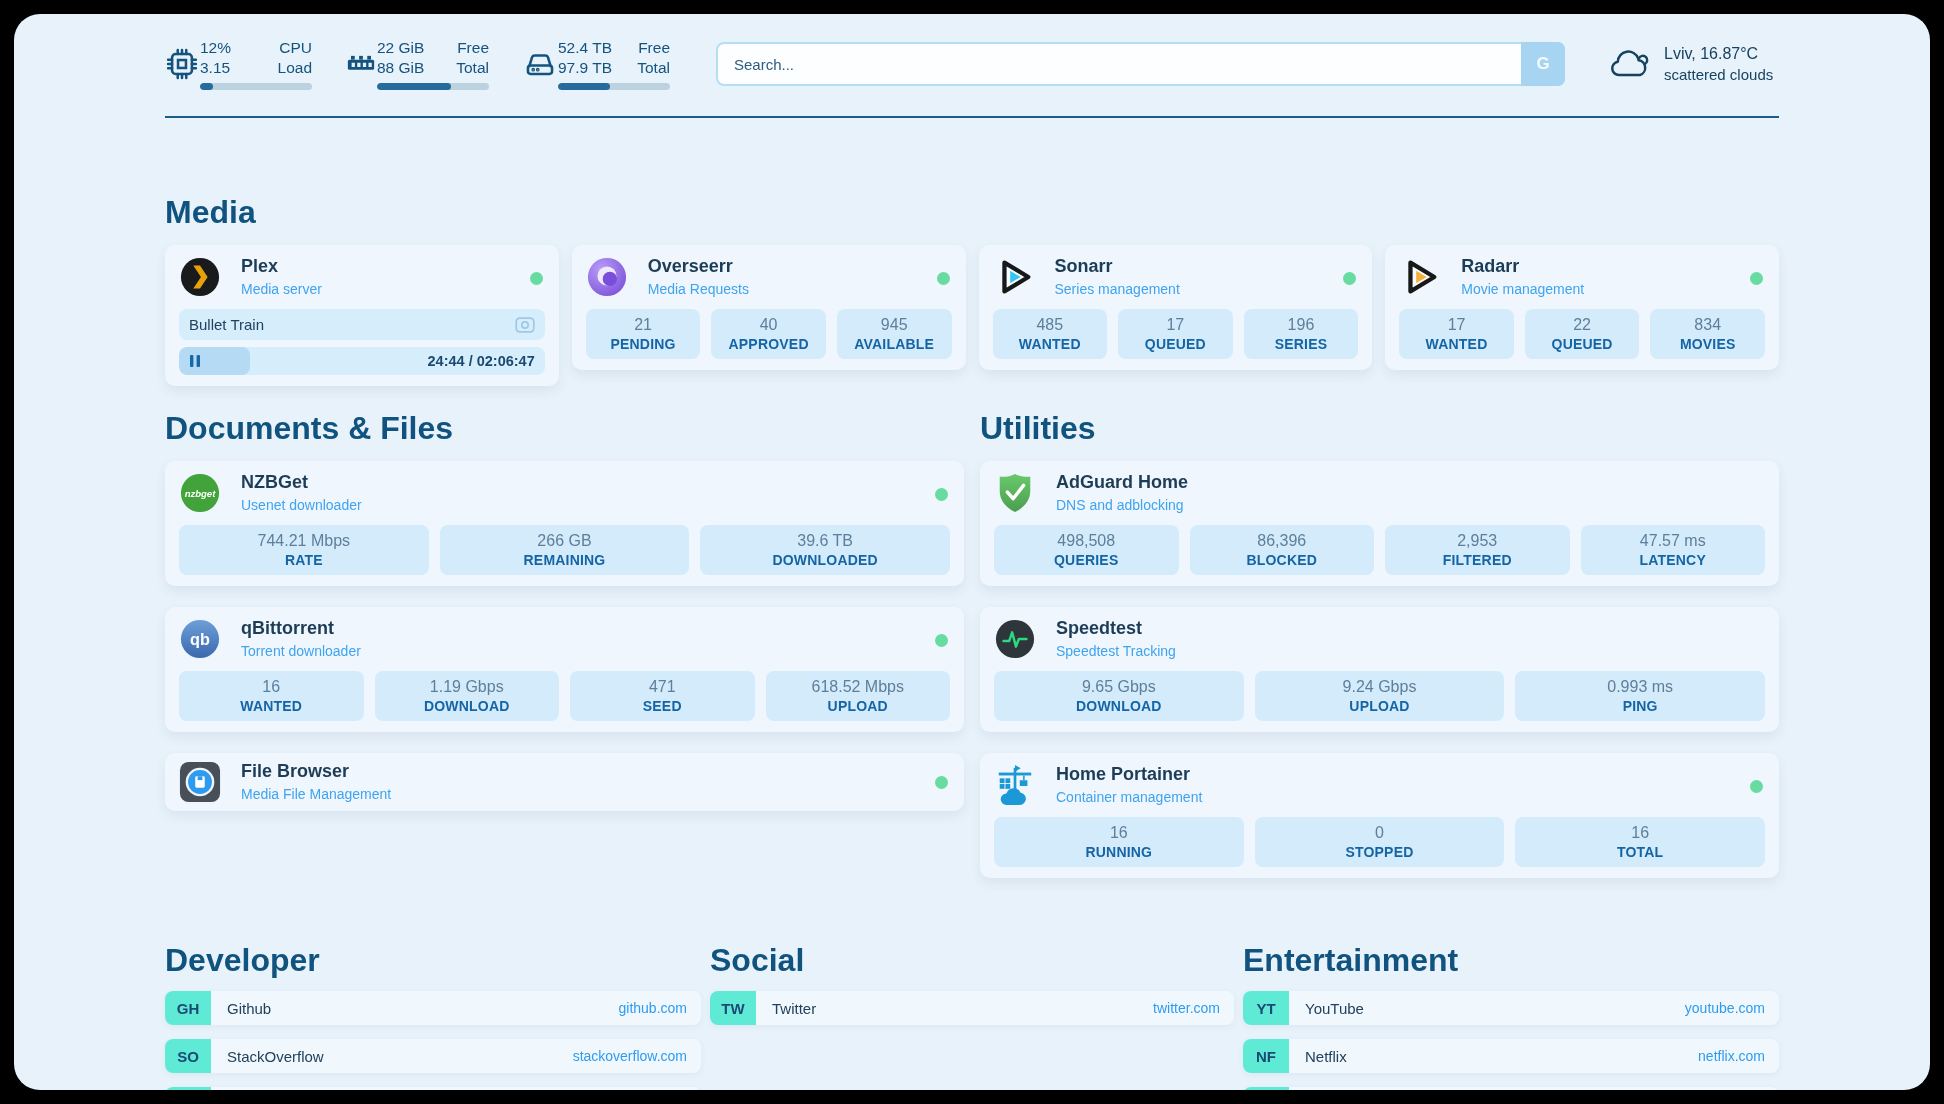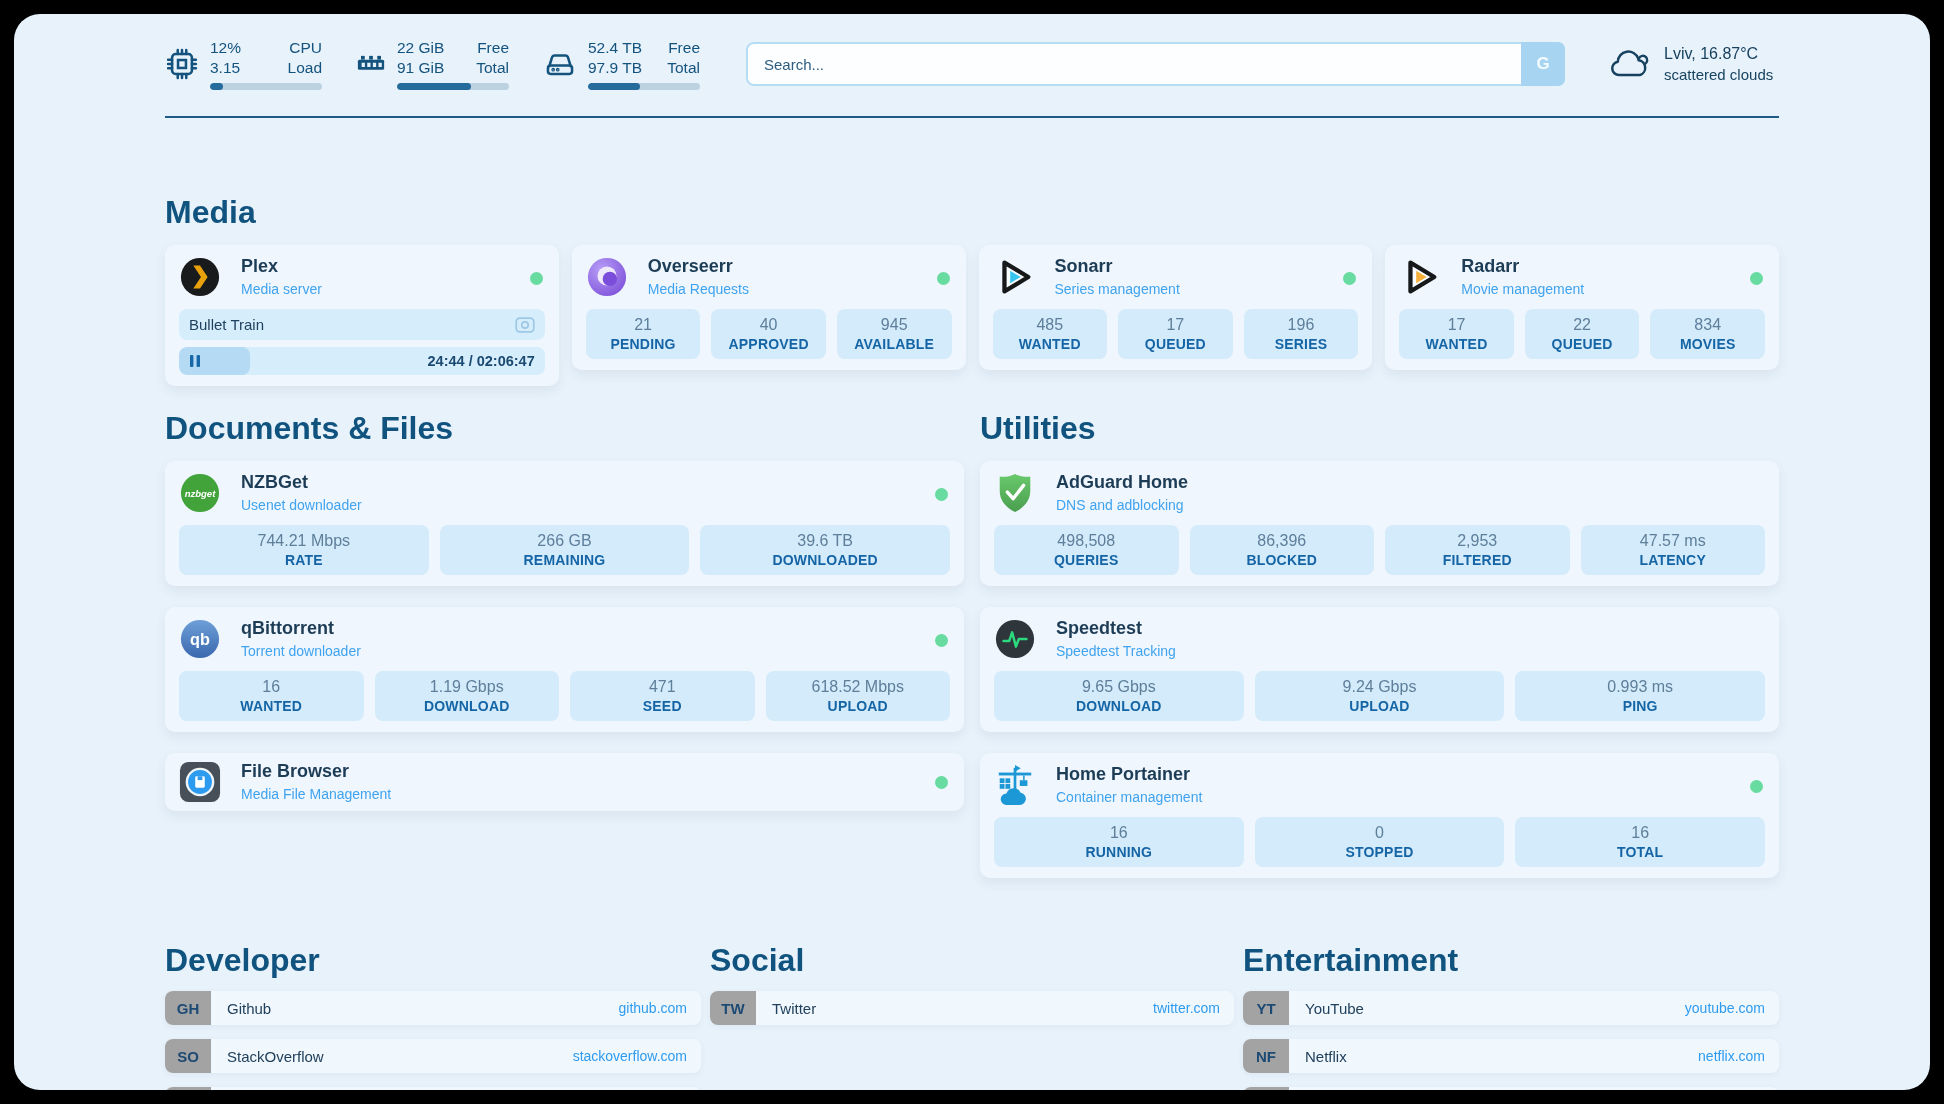--- a/index.html
+++ b/index.html
@@ -3,21 +3,21 @@
 <meta charset="utf-8">
 <style>
   * { box-sizing: border-box; margin: 0; padding: 0; }
   html,body { width:1944px; height:1104px; background:#000; font-family:"Liberation Sans","DejaVu Sans",sans-serif; }
   .page { position:absolute; inset:14px; background:#e8f2fb; border-radius:26px; overflow:hidden; }
   .content { width:1614px; margin:0 auto; position:relative; }
 
   
   .topbar { margin-top:24px; display:flex; align-items:center; }
   .sys-stats { display:flex; gap:34px; align-items:center; }
-  .sys-stat { display:flex; gap:11px; align-items:center; }
+  .sys-stat { display:flex; gap:1px; align-items:center; }
   .sys-icon { flex:none; display:flex; }
   .sys-body { width:112px; }
   .sys-rows { display:flex; justify-content:space-between; font-size:15.5px; font-weight:500; color:#14537e; line-height:1.3; }
   .sys-col-r { text-align:right; }
   .sys-bar { margin-top:5px; height:7px; border-radius:4px; background:#bdd2e0; overflow:hidden; }
   .sys-fill { height:100%; border-radius:4px; background:#256c9c; }
 
   .search-wrap { flex:1; margin:0 42px 0 46px; position:relative; height:44px; }
   .search-input { width:100%; height:100%; border:2px solid #b5def5; border-radius:8px; background:#fcfeff; padding:0 56px 0 16px; font-size:15px; color:#1a4a6e; outline:none; font-family:inherit; }
   .search-input::placeholder { color:#2c5d80; opacity:1; }
@@ -56,21 +56,21 @@
   .progress-row { margin-top:7px; background:#d6edfc; border-radius:8px; height:28px; position:relative; overflow:hidden; }
   .progress-fill { position:absolute; left:0; top:0; bottom:0; background:#b5daf3; border-radius:8px; }
   .pause { position:absolute; left:10px; top:50%; transform:translateY(-50%); display:flex; cursor:pointer; }
   .ptime { position:absolute; right:10px; top:50%; transform:translateY(-50%); font-size:14.5px; font-weight:600; color:#1b4a70; }
 
   
   .links-grid { margin-top:64px; display:grid; grid-template-columns:536px 524px 536px; justify-content:space-between; align-items:start; }
   .link-rows { margin-top:12px; }
   .link-row { height:34px; display:flex; align-items:center; background:#f0f8fe; border-radius:8px; box-shadow:0 2px 6px rgba(23,66,95,0.06); cursor:pointer; }
   .link-row + .link-row { margin-top:14px; }
-  .badge { width:46px; height:100%; background:#a3a3a3; border-radius:8px 0 0 8px; display:grid; place-items:center; font-weight:700; font-size:15px; color:#1c4a74; flex:none; }
+  .badge { width:46px; height:100%; background:#5eead4; border-radius:8px 0 0 8px; display:grid; place-items:center; font-weight:700; font-size:15px; color:#1c4a74; flex:none; }
   .link-name { margin-left:16px; font-size:15px; font-weight:500; color:#22415c; }
   .link-url { margin-left:auto; margin-right:14px; font-size:14px; color:#2f9bef; }
 </style>
 </head>
 <body>
 
 <div class="page">
 <div class="content">
 
   <div class="topbar">
@@ -113,21 +113,21 @@
                   <rect x="9" y="11" width="2.6" height="3.4"></rect>
                   <rect x="13.5" y="11" width="2.6" height="3.4"></rect>
                   <rect x="18" y="11" width="2.6" height="3.4"></rect>
                 </g>
               </svg>
         </span>
         <div class="sys-body">
           <div class="sys-rows">
             <div class="sys-col">
               <div>22 GiB</div>
-              <div>91 GiB</div>
+              <div>88 GiB</div>
             </div>
             <div class="sys-col-r">
               <div>Free</div>
               <div>Total</div>
             </div>
           </div>
           <div class="sys-bar">
                 <div class="sys-fill" style="width: 66%;"></div>
               </div>
         </div>

